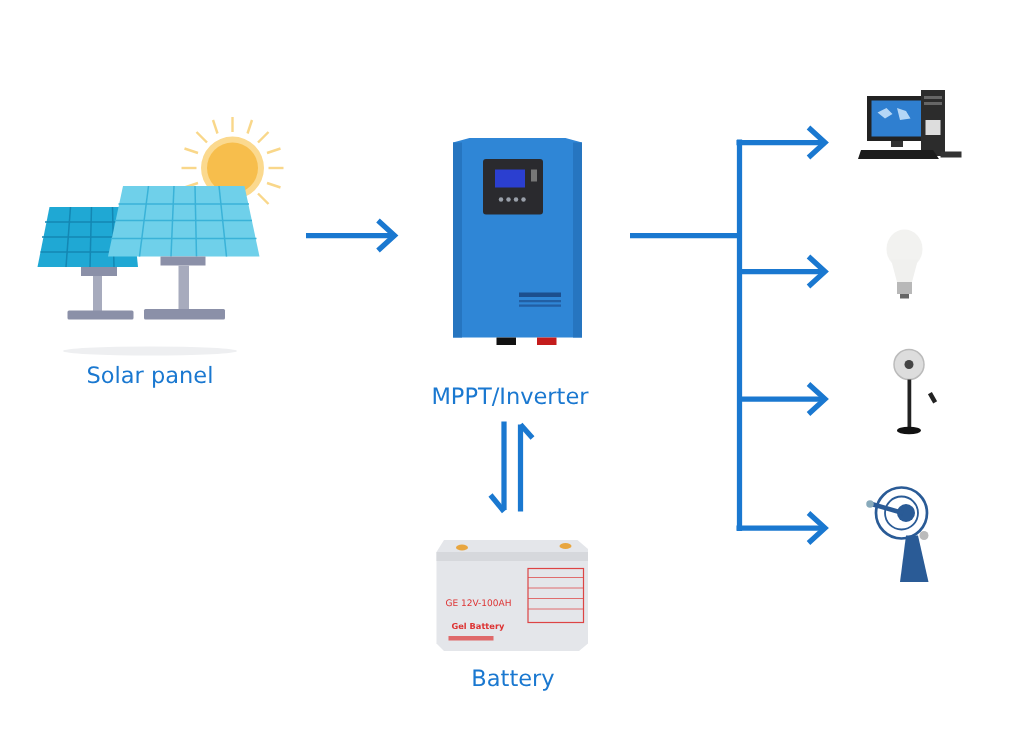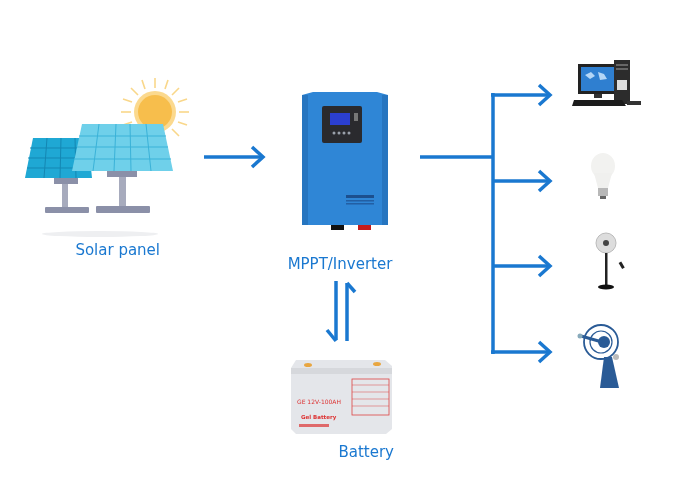--- a/index.html
+++ b/index.html
@@ -156,15 +156,15 @@
     <circle cx="601" cy="342" r="17" fill="none" stroke-width="1.8"></circle>
     <circle cx="601" cy="342" r="11" fill="none" stroke-width="1.2"></circle>
     <circle cx="604" cy="342" r="6" stroke="none"></circle>
     <line x1="581" y1="336" x2="602" y2="342" stroke-width="3"></line>
     <circle cx="580" cy="336" r="2.5" fill="#8ab" stroke="none"></circle>
     <polygon points="604,357 612,357 619,388 600,388" stroke="none"></polygon>
     <circle cx="616" cy="357" r="3" fill="#bbb" stroke="none"></circle>
   </g>
 </svg>
 
-<div class="label" style="left:40px; top:241px; width:120px;text-align:right;">Solar panel</div>
+<div class="label" style="left:40px; top:241px; width:120px;">Solar panel</div>
 <div class="label" style="left:270px; top:255px; width:140px;">MPPT/Inverter</div>
-<div class="label" style="left:290px; top:443px; width:104px;text-align:right;">Battery</div>
+<div class="label" style="left:290px; top:443px; width:104px;">Battery</div>
 
 </body></html>

